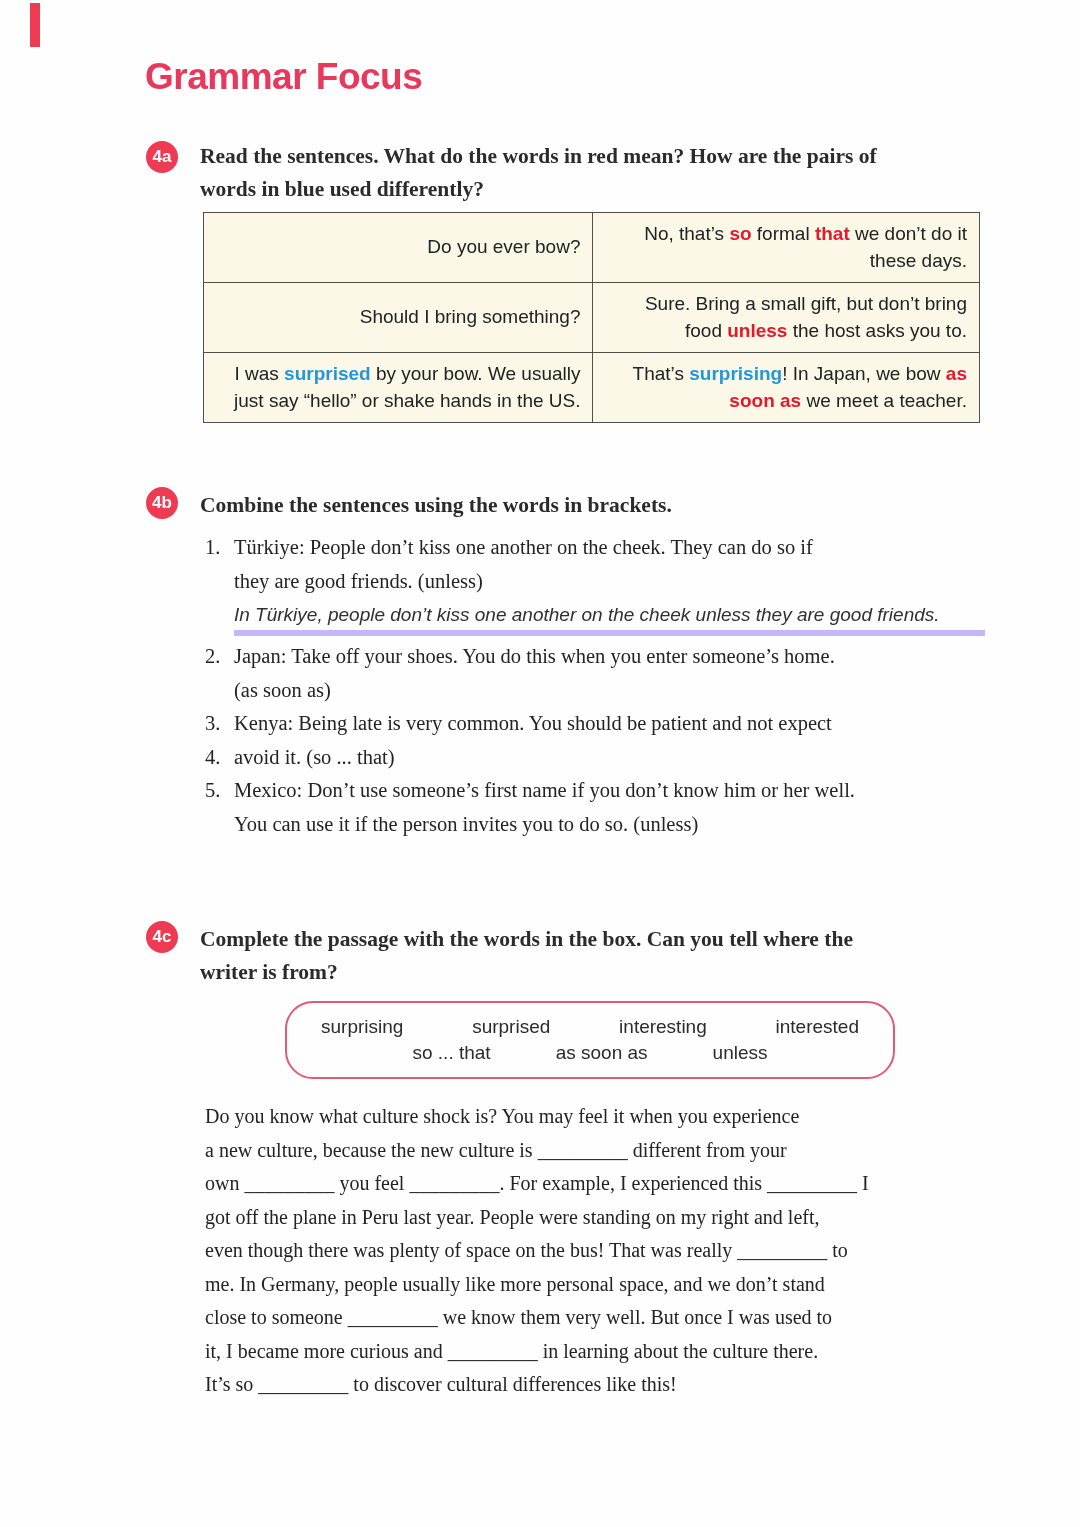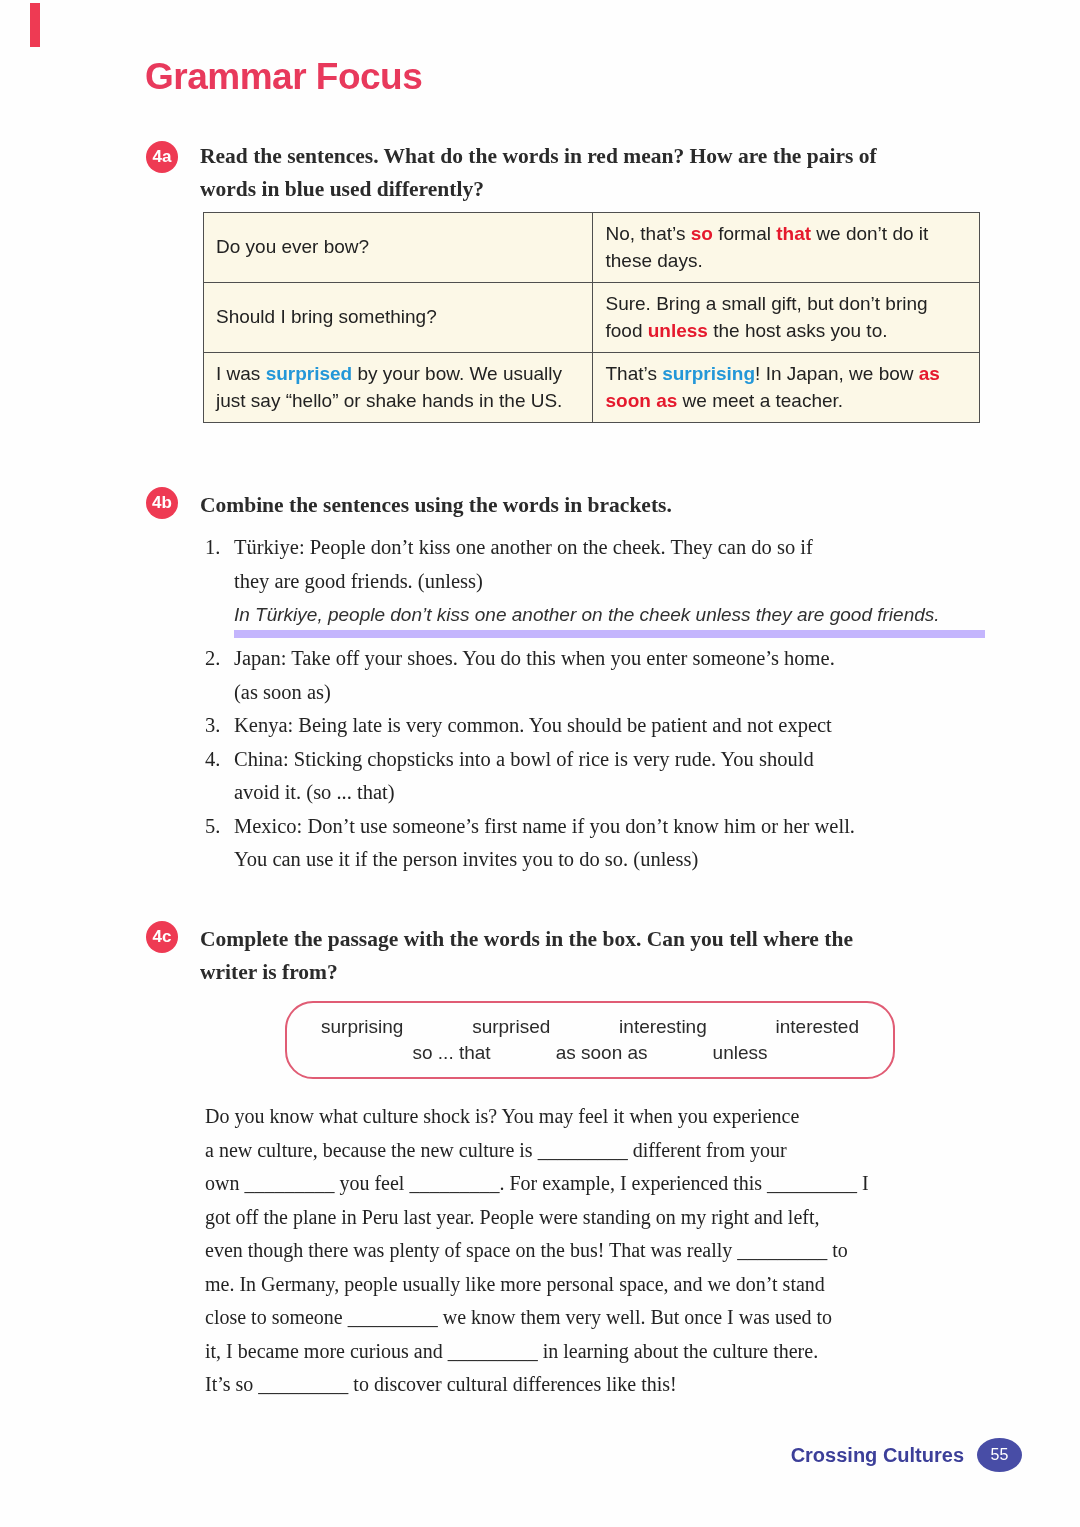--- a/index.html
+++ b/index.html
@@ -29,21 +29,21 @@
     position:absolute; left:200px; width:780px;
     font-weight:bold; font-size:21.5px; line-height:33px; color:#2b2b2b;
   }
   .heading-4a { top:140px; }
   .heading-4b { top:489px; }
   .heading-4c { top:923px; }
 
   table.grammar {
     position:absolute; left:203px; top:212px; width:777px;
     border-collapse:collapse; background:#fcf8e7;
-    font-family:"Liberation Sans", sans-serif; font-size:19px; color:#222222;
+    font-family:"Liberation Sans", sans-serif; font-size:19px; color:#222222;text-align:right;
   }
   table.grammar td {
     border:1.5px solid #4f4f4f; padding:8px 12px; line-height:1.38; vertical-align:middle;
   }
   table.grammar td.col-left  { width:390px; }
   table.grammar td.col-right { width:387px; }
   tr.r-tall td { height:70px; }
   tr.r-short td { height:42px; }
   .w-red  { color:#e5192d; font-weight:bold; }
   .w-blue { color:#2397d8; font-weight:bold; }
@@ -51,21 +51,21 @@
   .list-4b {
     position:absolute; left:205px; top:531px; width:795px;
     font-size:20.5px; line-height:33.5px; color:#232323;
   }
   .list-item { display:flex; }
   .item-num { width:29px; flex:none; }
   .item-lines { flex:1; }
   .answer-line {
     display:inline-block; width:98%;
     font-family:"Liberation Sans", sans-serif; font-style:italic; font-size:19px;
-    color:#303030; border-bottom:8px solid #c4b5fd; line-height:30px; margin-bottom:4px;
+    color:#303030; border-bottom:6px solid #c4b5fd; line-height:30px; margin-bottom:4px;
   }
 
   .word-box {
     position:absolute; left:285px; top:1001px; width:610px; height:78px;
     border:2px solid #e05c74; border-radius:28px;
     font-family:"Liberation Sans", sans-serif; font-size:19px; color:#2b2b2b;
     display:flex; flex-direction:column; justify-content:center; gap:4px;
     padding:4px 34px; background:#fefefe;
   }
   .word-row-1 { display:flex; justify-content:space-between; }
@@ -143,21 +143,20 @@
     </div>
     <div class="list-item">
       <span class="item-num">3.</span>
       <span class="item-lines">
         <div>Kenya: Being late is very common. You should be patient and not expect</div>
       </span>
     </div>
     <div class="list-item">
       <span class="item-num">4.</span>
       <span class="item-lines">
-        <div>China: Sticking chopsticks into a bowl of rice is very rude. You should</div>
         <div>avoid it. (so ... that)</div>
       </span>
     </div>
     <div class="list-item">
       <span class="item-num">5.</span>
       <span class="item-lines">
         <div>Mexico: Don’t use someone’s first name if you don’t know him or her well.</div>
         <div>You can use it if the person invites you to do so.  (unless)</div>
       </span>
     </div>
@@ -188,18 +187,14 @@
     <div>a new culture, because the new culture is _________ different from your</div>
     <div>own _________ you feel _________. For example, I experienced this _________ I</div>
     <div>got off the plane in Peru last year. People were standing on my right and left,</div>
     <div>even though there was plenty of space on the bus! That was really _________ to</div>
     <div>me. In Germany, people usually like more personal space, and we don’t stand</div>
     <div>close to someone _________ we know them very well. But once I was used to</div>
     <div>it, I became more curious and _________ in learning about the culture there.</div>
     <div>It’s so _________ to discover cultural differences like this!</div>
   </div>
 
-  <div class="footer">
-    <span class="footer-label">Crossing Cultures</span>
-    <span class="footer-badge">55</span>
-  </div>
 
 </div>
 
 </body></html>

